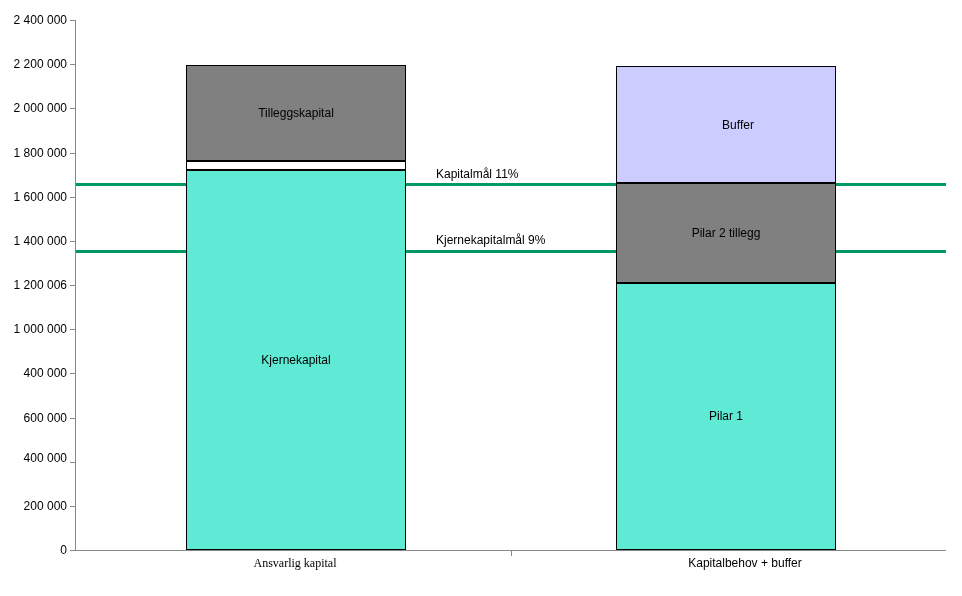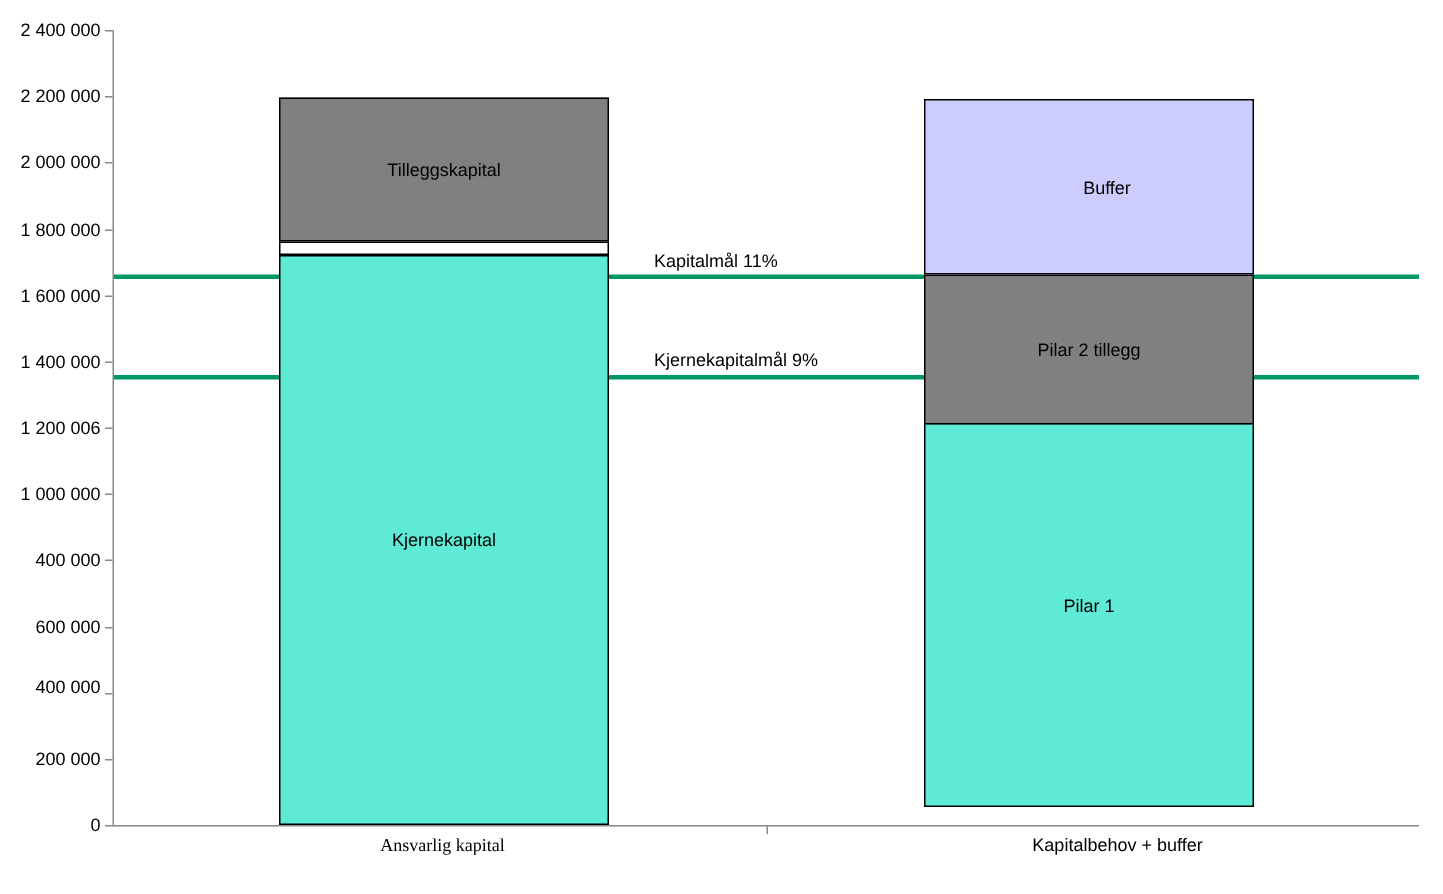--- a/index.html
+++ b/index.html
@@ -134,21 +134,21 @@
 
       <div class="thin-slice" style="bottom:379.83px; height:8.83px;"></div>
 
       <div class="segment seg-dark" style="bottom:388.67px; height:96px;">
         <span>Tilleggskapital</span>
       </div>
     </div>
 
     <div class="bar-stack" style="left:540px;">
 
-      <div class="segment seg-light" style="bottom:12px; height:267.21px;align-items:center;">
+      <div class="segment seg-light" style="bottom:0; height:267.21px;align-items:center;">
         <span>Pilar 1</span>
       </div>
 
       <div class="segment seg-dark" style="bottom:267.21px; height:99.38px;">
         <span>Pilar 2 tillegg</span>
       </div>
 
       <div class="segment seg-lav" style="bottom:366.58px; height:117.04px;padding-left:24px;">
         <span>Buffer</span>
       </div>

